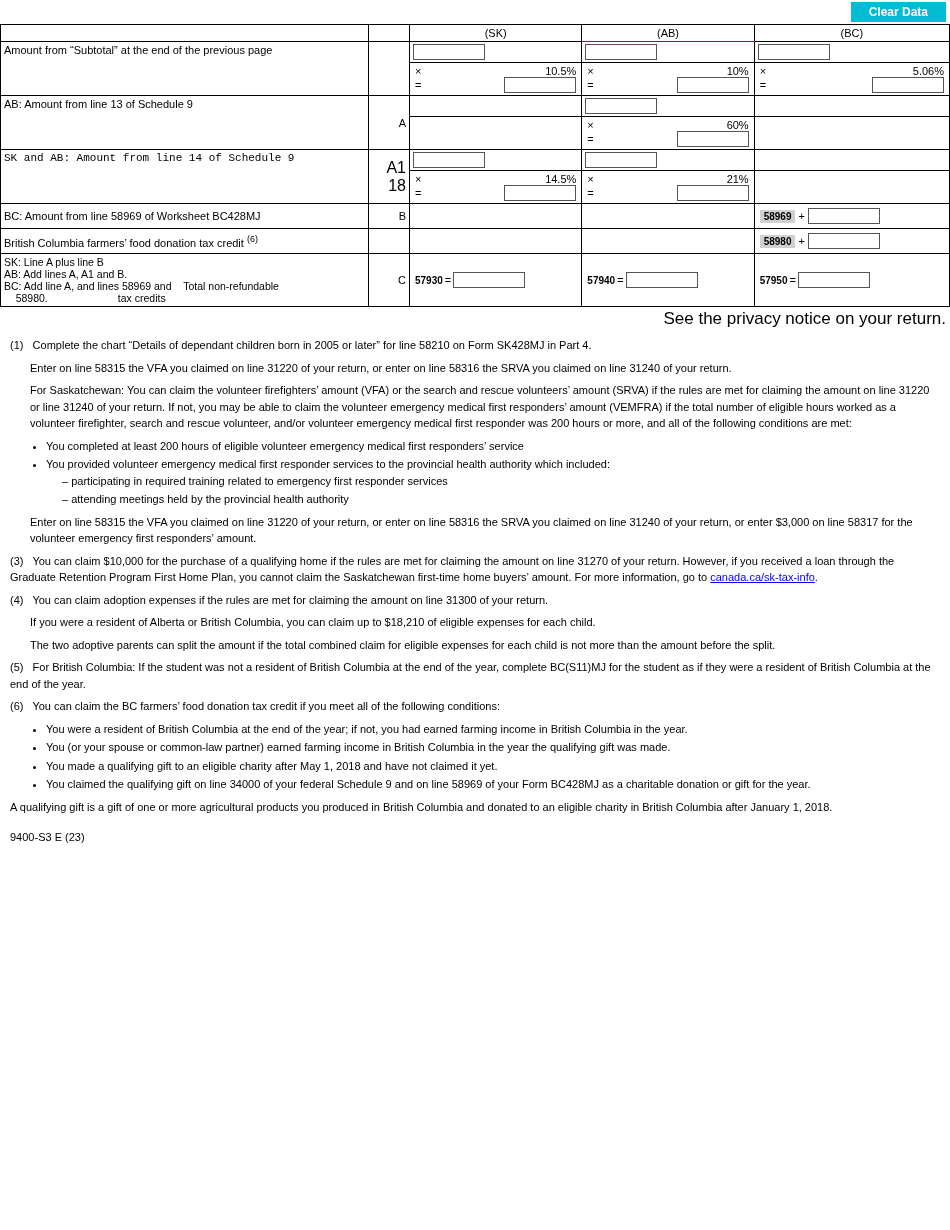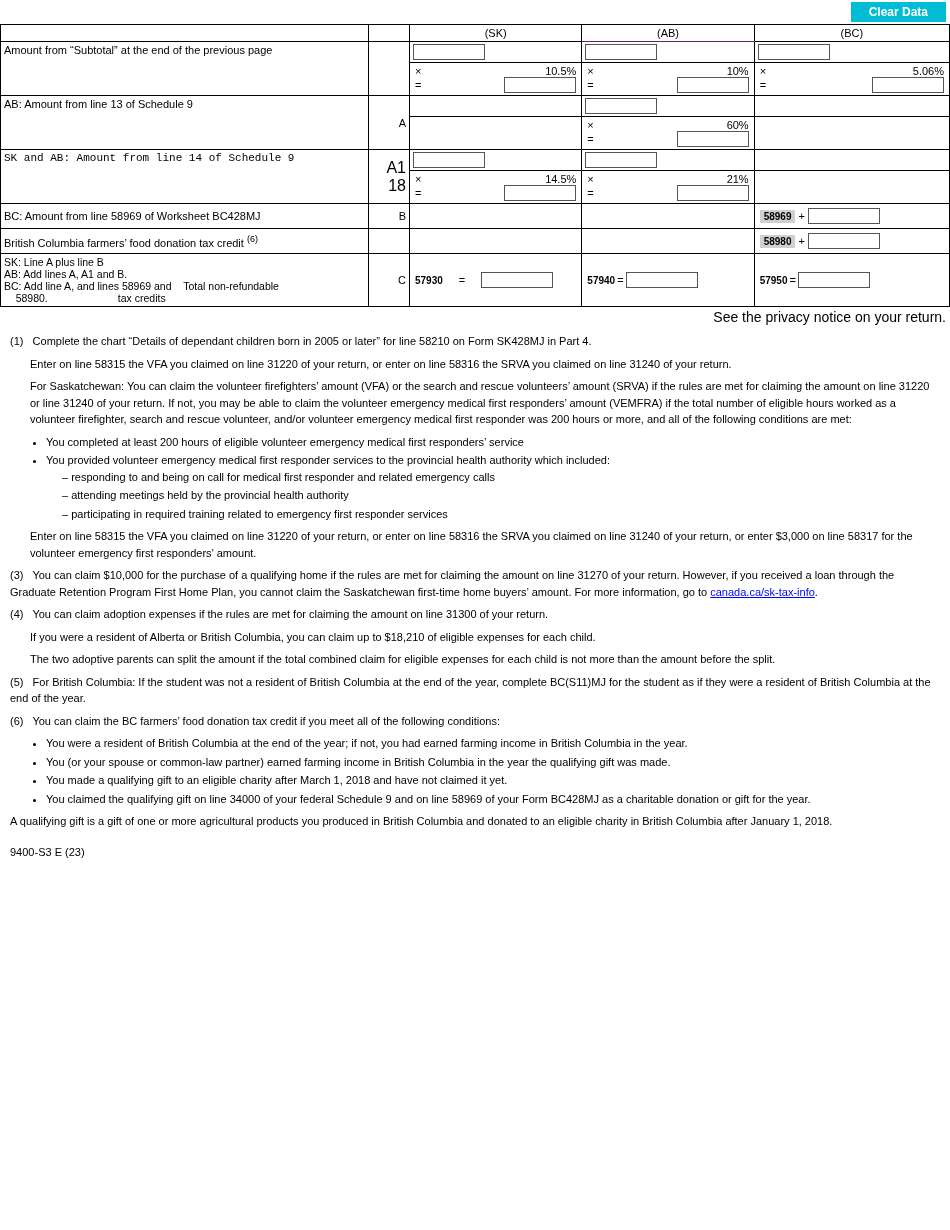--- a/index.html
+++ b/index.html
@@ -21,21 +21,21 @@
     }
     .clear-btn {
       background: #00bcd4;
       color: #fff;
       border: none;
       padding: 3px 18px;
       font-size: 12px;
       cursor: pointer;
       font-weight: bold;
     }
-    .privacy-note { text-align: right; font-size: 14px; padding: 2px 4px; }
+    .privacy-note { text-align: right; font-size: 17px; padding: 2px 4px; }
     .notes-section { padding: 6px 10px; font-size: 11px; line-height: 1.5; }
     .notes-section p { margin-bottom: 6px; }
     .notes-section ul { margin-left: 18px; margin-bottom: 6px; }
     .notes-section ul li { margin-bottom: 2px; }
     .link { color: #00f; text-decoration: underline; cursor: pointer; }
     .sup-ref { font-size: 9px; vertical-align: super; }
     
     table.calc-table {
       width: 100%;
       border-collapse: collapse;
@@ -220,21 +220,21 @@
 
     <tr>
       <td class="col-desc" style="border-right:1px solid #000; font-size:10.5px;">
         SK: Line A plus line B<br>
         AB: Add lines A, A1 and B.<br>
         BC: Add line A, and lines 58969 and&nbsp;&nbsp;&nbsp;&nbsp;Total non-refundable<br>
         &nbsp;&nbsp;&nbsp;&nbsp;58980.&nbsp;&nbsp;&nbsp;&nbsp;&nbsp;&nbsp;&nbsp;&nbsp;&nbsp;&nbsp;&nbsp;&nbsp;&nbsp;&nbsp;&nbsp;&nbsp;&nbsp;&nbsp;&nbsp;&nbsp;&nbsp;&nbsp;&nbsp;&nbsp;tax credits
       </td>
       <td class="col-ref" style="border-right:1px solid #000; text-align:right;">C</td>
       <td class="col-sk" style="border-right:1px solid #000;">
-        <div style="display:flex; align-items:center; gap:16px; padding:2px;">
+        <div style="display:flex; align-items:center; gap:2px; padding:2px;">
           <span style="font-size:10px; font-weight:bold;">57930</span>
           <span>=</span>
           <span class="input-field">&nbsp;</span>
         </div>
       </td>
       <td class="col-ab" style="border-right:1px solid #000;">
         <div style="display:flex; align-items:center; gap:2px; padding:2px;">
           <span style="font-size:10px; font-weight:bold;">57940</span>
           <span>=</span>
           <span class="input-field">&nbsp;</span>
@@ -263,23 +263,22 @@
   <p style="margin-left:20px;">
     Enter on line 58315 the VFA you claimed on line 31220 of your return, or enter on line 58316 the SRVA you claimed on line 31240 of your return.
   </p>
   <p style="margin-left:20px;">
     For Saskatchewan: You can claim the volunteer firefighters’ amount (VFA) or the search and rescue volunteers’ amount (SRVA) if the rules are met for claiming the amount on line 31220 or line 31240 of your return. If not, you may be able to claim the volunteer emergency medical first responders’ amount (VEMFRA) if the total number of eligible hours worked as a volunteer firefighter, search and rescue volunteer, and/or volunteer emergency medical first responder was 200 hours or more, and all of the following conditions are met:
   </p>
   <ul style="margin-left:36px;">
     <li>You completed at least 200 hours of eligible volunteer emergency medical first responders’ service</li>
     <li>You provided volunteer emergency medical first responder services to the provincial health authority which included:
       <ul style="list-style:none; margin-left:16px;">
-        <li>– responding to and being on call for medical first responder and related emergency calls</li>
+        <li>– participating in required training related to emergency first responder services</li>
         <li>– attending meetings held by the provincial health authority</li>
-        <li>– participating in required training related to emergency first responder services</li>
       </ul>
     </li>
   </ul>
   <p style="margin-left:20px;">
     Enter on line 58315 the VFA you claimed on line 31220 of your return, or enter on line 58316 the SRVA you claimed on line 31240 of your return, or enter $3,000 on line 58317 for the volunteer emergency first responders’ amount.
   </p>
 
   <p>
     <span>(3)</span>
     &nbsp; You can claim $10,000 for the purchase of a qualifying home if the rules are met for claiming the amount on line 31270 of your return. However, if you received a loan through the Graduate Retention Program First Home Plan, you cannot claim the Saskatchewan first-time home buyers’ amount. For more information, go to <span class="link">canada.ca/sk-tax-info</span>.
@@ -301,21 +300,21 @@
     &nbsp; For British Columbia: If the student was not a resident of British Columbia at the end of the year, complete BC(S11)MJ for the student as if they were a resident of British Columbia at the end of the year.
   </p>
 
   <p>
     <span>(6)</span>
     &nbsp; You can claim the BC farmers’ food donation tax credit if you meet all of the following conditions:
   </p>
   <ul style="margin-left:36px;">
     <li>You were a resident of British Columbia at the end of the year; if not, you had earned farming income in British Columbia in the year.</li>
     <li>You (or your spouse or common-law partner) earned farming income in British Columbia in the year the qualifying gift was made.</li>
-    <li>You made a qualifying gift to an eligible charity after March 1, 2018 and have not claimed it yet.</li>
+    <li>You made a qualifying gift to an eligible charity after May 1, 2018 and have not claimed it yet.</li>
     <li>You claimed the qualifying gift on line 34000 of your federal Schedule 9 and on line 58969 of your Form BC428MJ as a charitable donation or gift for the year.</li>
   </ul>
   <p style="">
     A qualifying gift is a gift of one or more agricultural products you produced in British Columbia and donated to an eligible charity in British Columbia after January 1, 2018.
   </p>
 
 </div>
 
 <div style="padding:4px 10px; font-size:11px;">9400-S3 E (23)</div>
 

